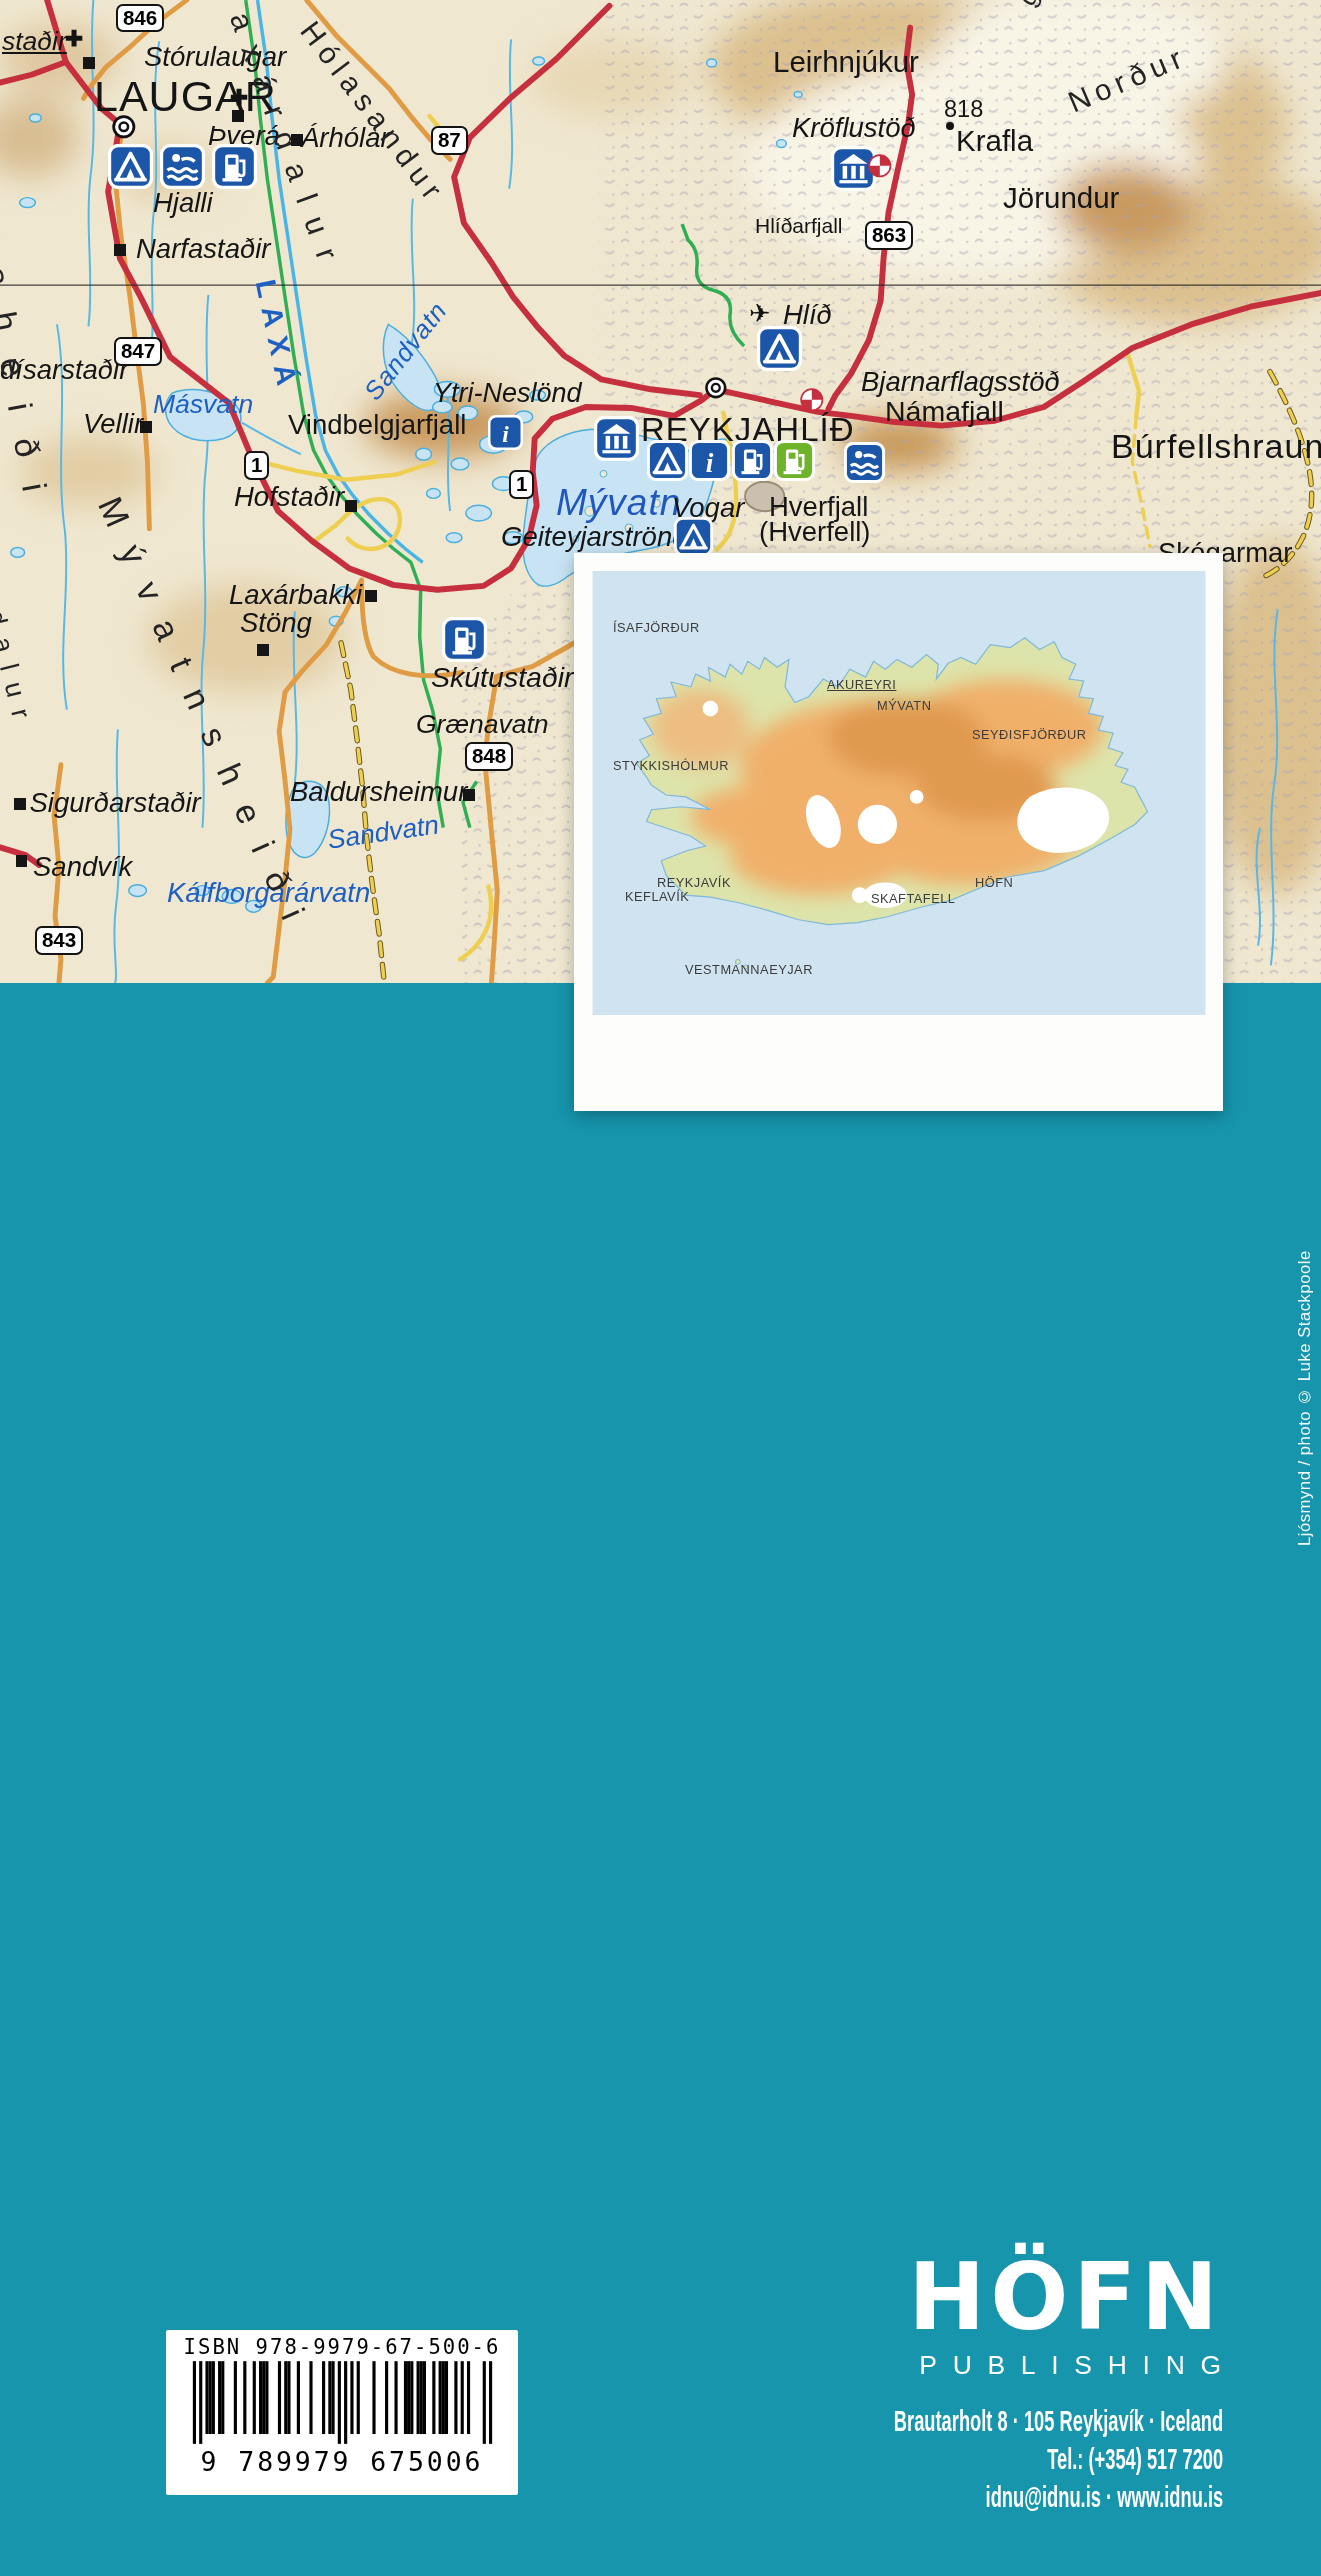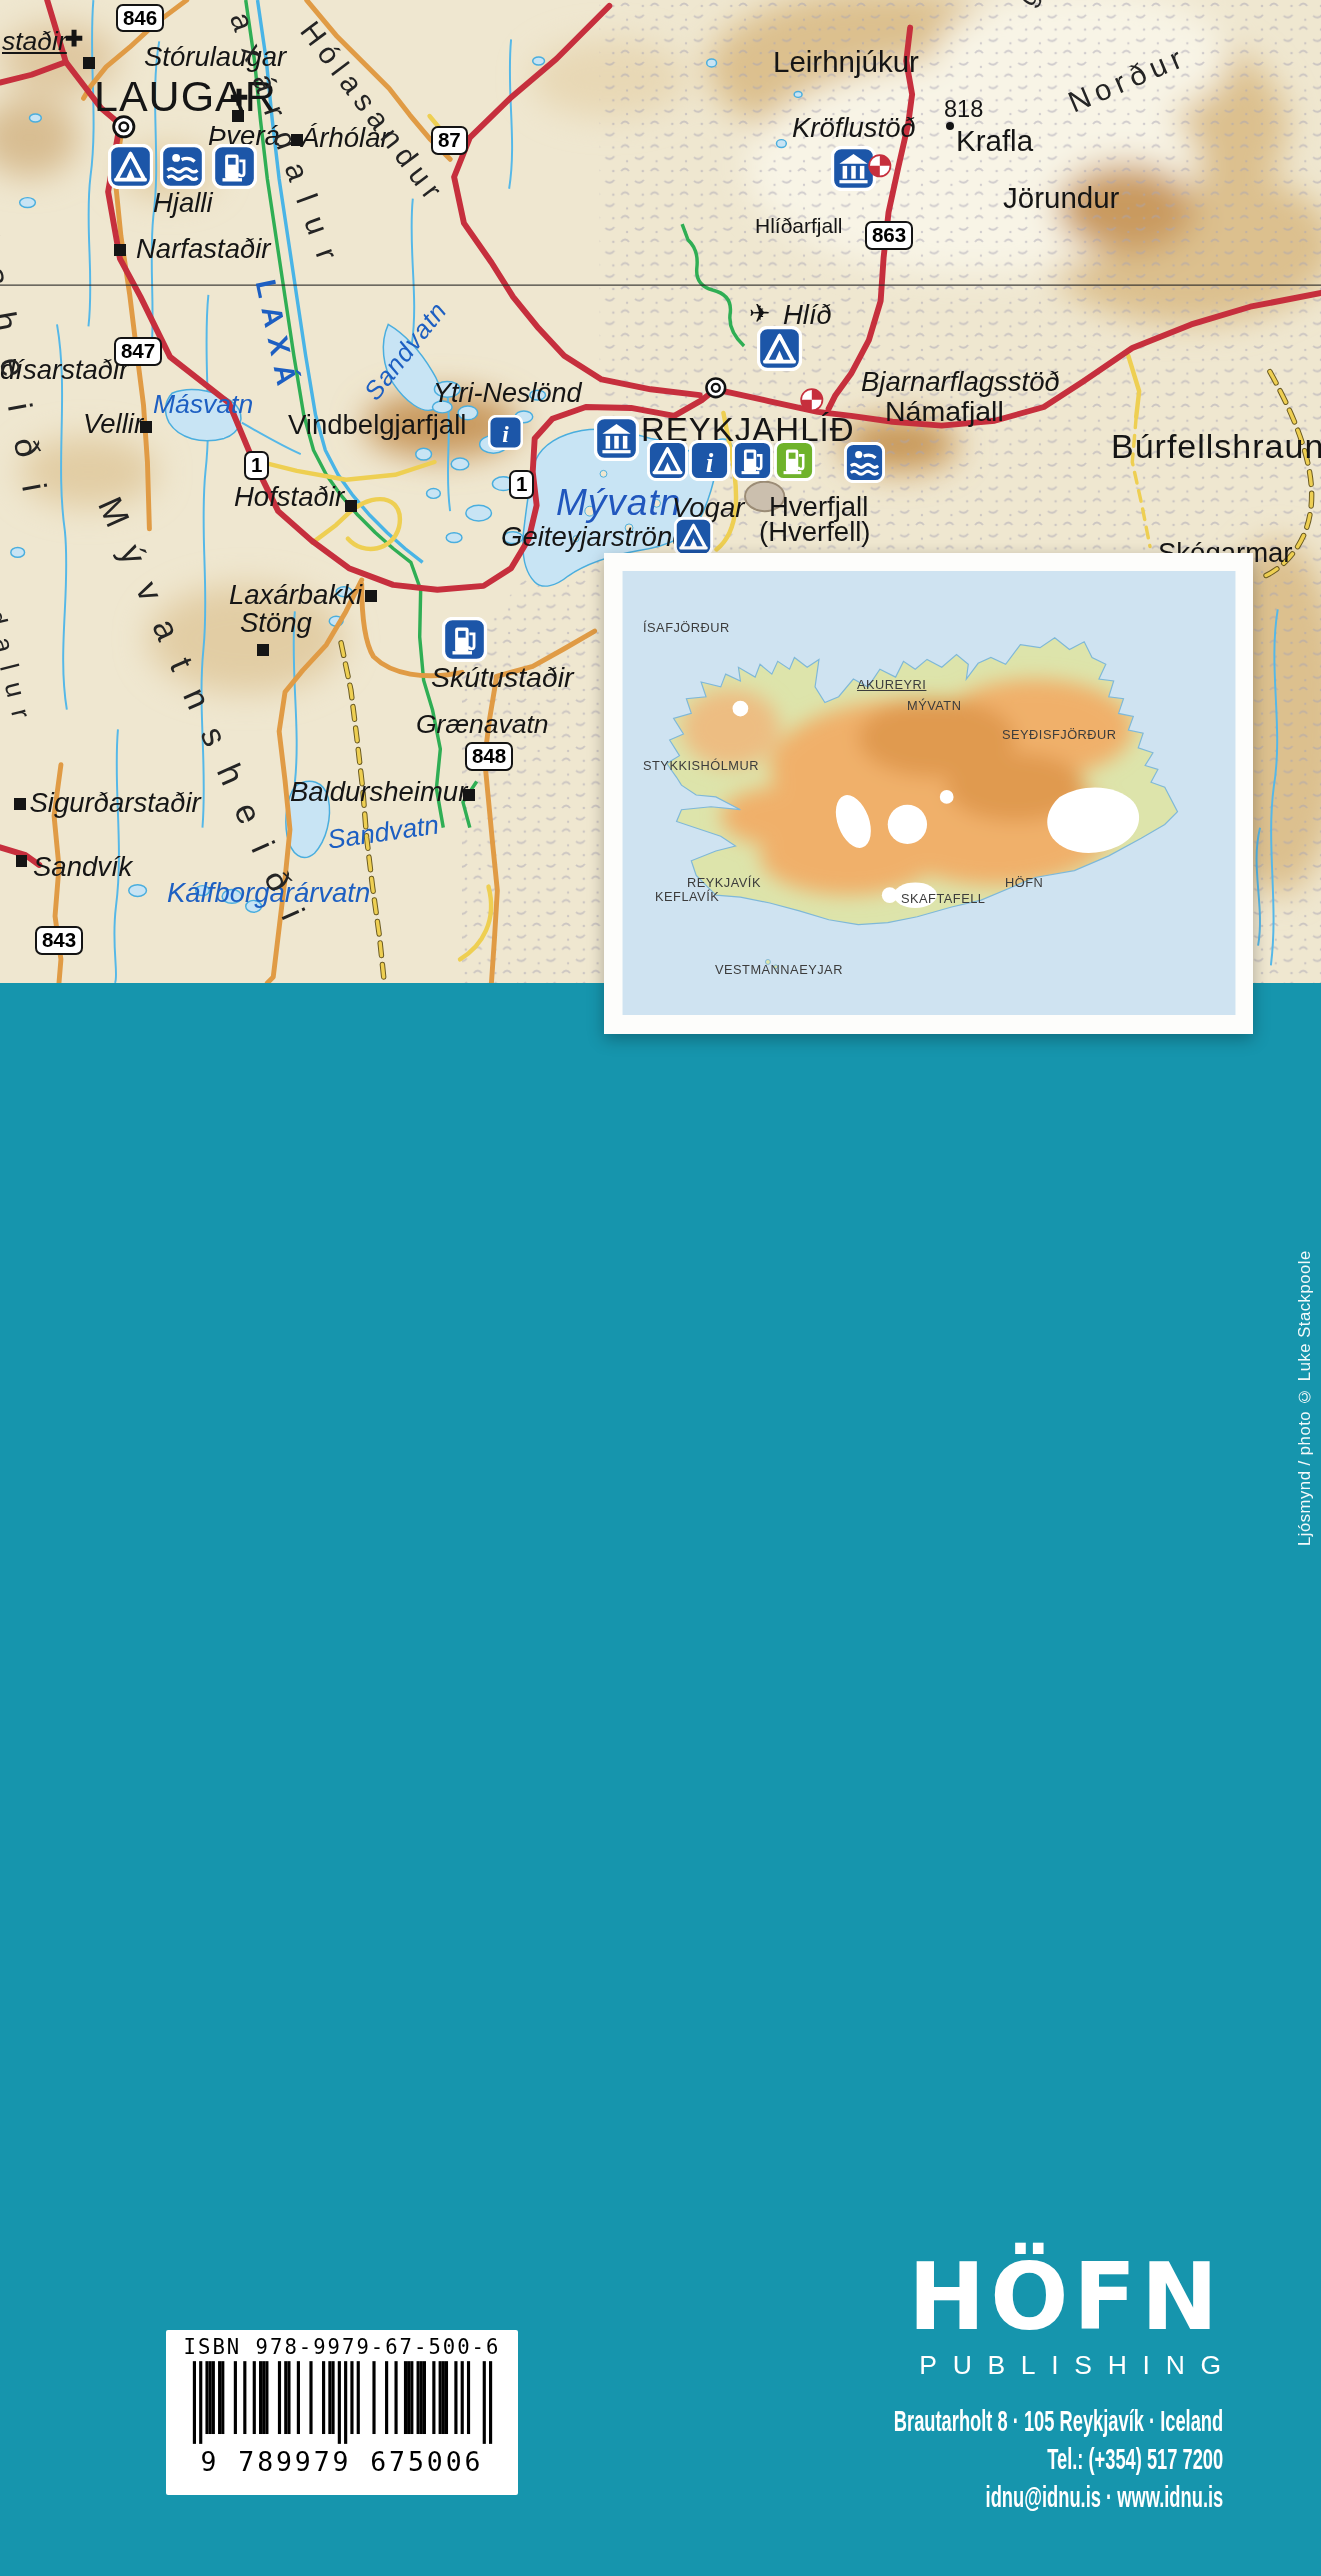--- a/index.html
+++ b/index.html
@@ -20,21 +20,21 @@
   .shield{position:absolute;background:#fff;border:2.5px solid #131313;border-radius:6.9px;
           font-weight:bold;font-size:20.6px;line-height:24.6px;padding:0 4.9px;color:#000;z-index:6;text-align:center;}
   .micon{position:absolute;z-index:7;}
   .micon svg{display:block;width:100%;height:100%;}
   .msquare{position:absolute;background:#151515;z-index:6;}
   .mchurch{position:absolute;color:#131313;font-weight:bold;z-index:6;line-height:1;}
   .mpeak{position:absolute;background:#131313;border-radius:50%;z-index:6;}
   .mplane{position:absolute;color:#131313;z-index:6;line-height:1;}
 
   
-  #inset{position:absolute;left:604px;top:553px;width:649px;height:481px;background:#fdfdfb;
+  #inset{position:absolute;left:574px;top:553px;width:649px;height:558px;background:#fdfdfb;
          box-shadow:0 4.9px 15.7px rgba(0,0,0,.28);z-index:20;}
   #inset .ilbl{position:absolute;font-size:12.8px;letter-spacing:0.5px;color:#3c3c3c;white-space:nowrap;z-index:3;}
   #inset svg{position:absolute;left:17.7px;top:17.7px;}
 
   
   #teal{position:absolute;left:0;top:983px;width:1321px;height:1593px;background:#1695ad;z-index:10;}
   .section{position:absolute;left:74px;width:1229px;color:#fff;}
   .flag{position:absolute;left:0;top:5.9px;width:51px;height:57px;border-radius:50%;overflow:hidden;
         box-shadow:0 0 0 1px rgba(0,0,0,.25);}
   .flag svg{display:block;width:100%;height:100%;}

